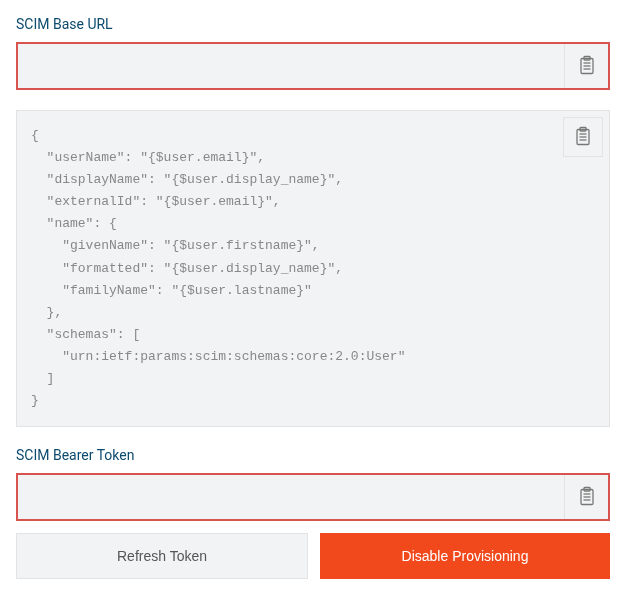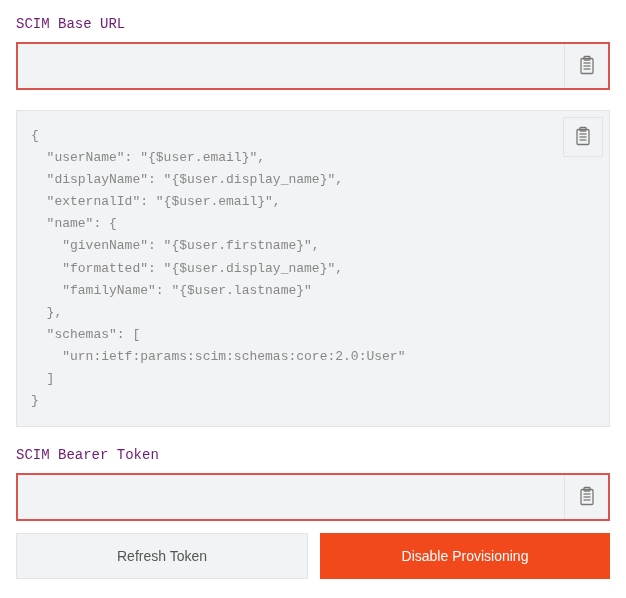--- a/index.html
+++ b/index.html
@@ -6,25 +6,24 @@
     body {
       font-family: -apple-system, BlinkMacSystemFont, "Segoe UI", Roboto, sans-serif;
       background: #fff;
       padding: 16px;
       width: 626px;
       color: #333;
     }
     .field-group { margin-bottom: 20px; }
     .field-label {
       font-size: 14px;
-      color: #701a75;
+      color: #0c4a6e;
       margin-bottom: 10px;
       display: block;
       font-weight: 400;
-      font-family: Liberation Mono, monospace;
     }
     .input-row {
       display: flex;
       align-items: stretch;
       border: 2px solid #d9534f;
       background: #f2f3f4;
       height: 48px;
     }
     .input-row input {
       flex: 1;

